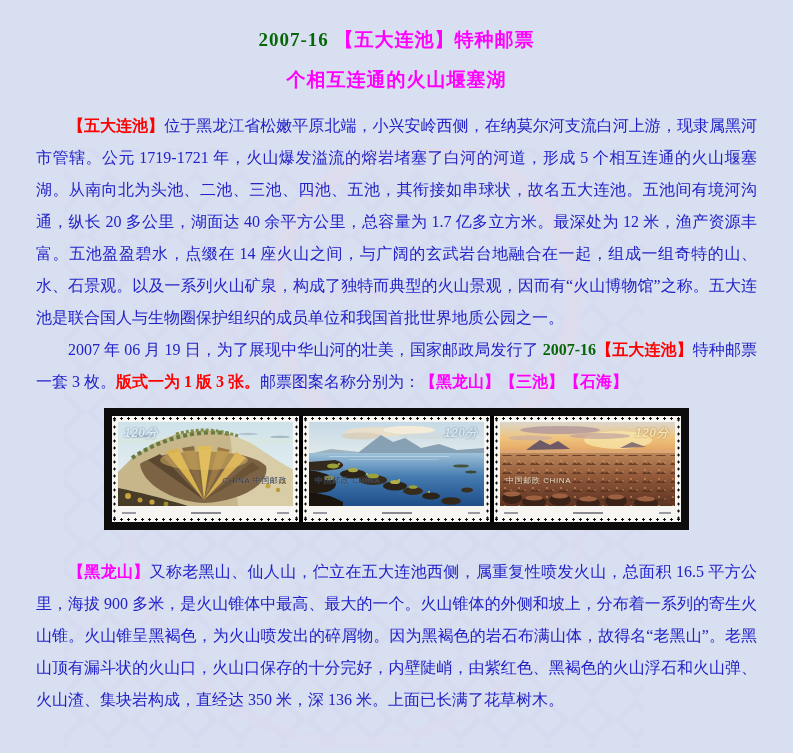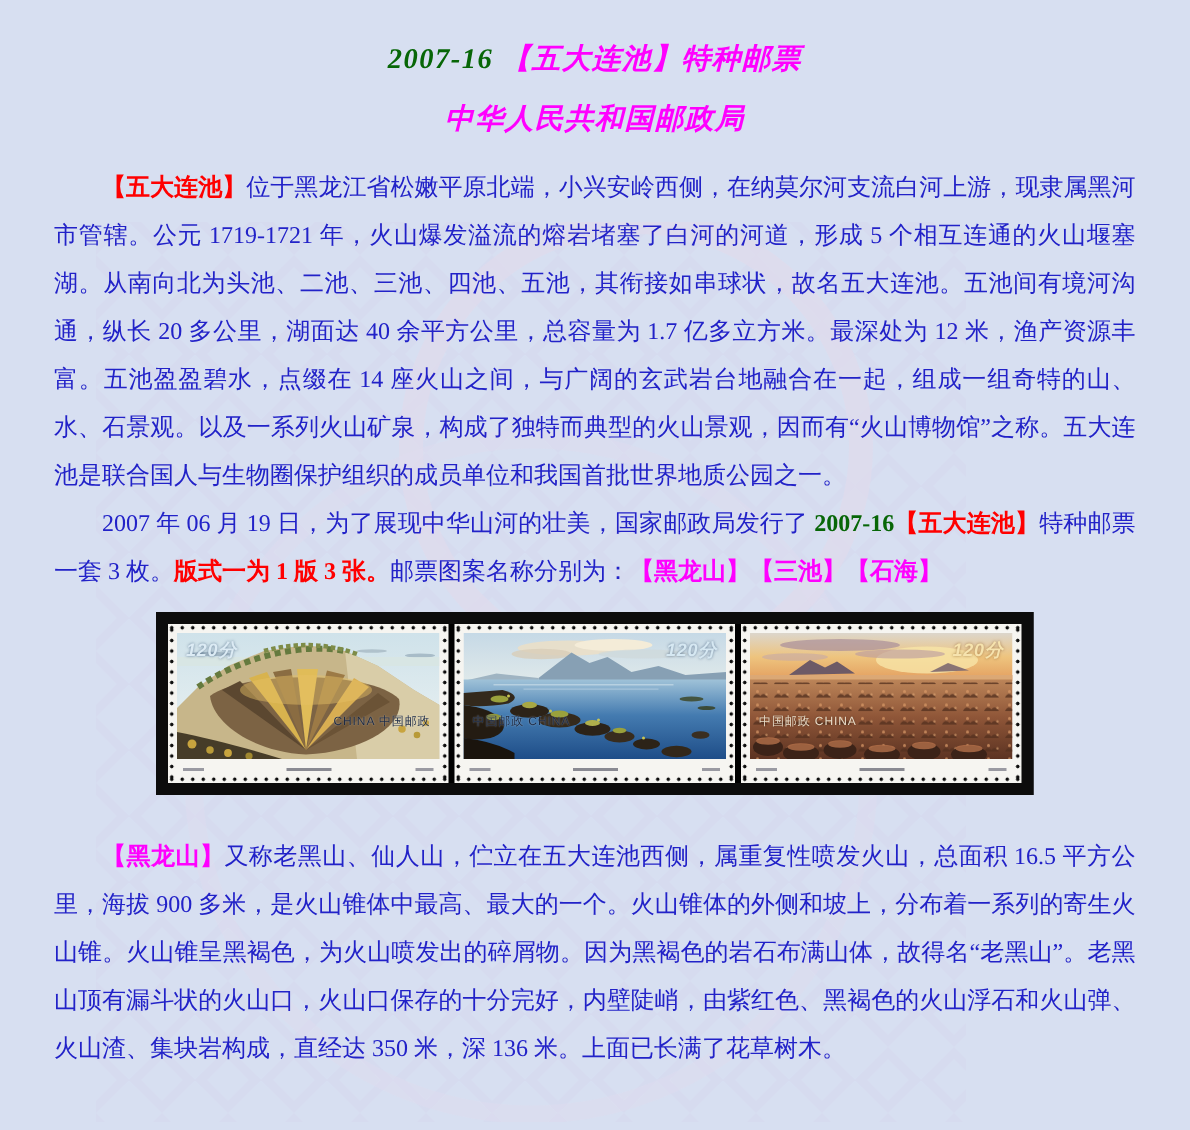--- a/index.html
+++ b/index.html
@@ -3,21 +3,21 @@
 <meta charset="utf-8">
 <style>
   html,body{margin:0;padding:0;}
   body{width:793px;height:753px;overflow:hidden;background:#d7dff1;}
   .page{position:relative;width:793px;height:753px;background:#d7dff1;
         font-family:"Liberation Serif","DejaVu Serif",serif;overflow:hidden;}
   .watermark{position:absolute;left:64px;top:148px;opacity:.42;pointer-events:none;z-index:0;}
   .layer{position:relative;z-index:1;}
 
   
-  .titles{padding-top:30px;text-align:center;font-style:italic;}
+  .titles{padding-top:30px;text-align:center;}
   .title-line{font-size:19px;line-height:19px;font-weight:bold;margin:0 0 21px 0;letter-spacing:1px;}
   .c-green{color:#076607;}
   .c-magenta{color:#ff00ff;}
   .c-red{color:#ff0000;}
 
   
   .content{padding:0 36px;}
   p.para{margin:0;font-size:16px;line-height:32px;text-align:justify;
          text-indent:2em;color:#2222c8;}
   p.para.first{}
@@ -70,21 +70,21 @@
     <circle cx="360" cy="150" r="150" fill="none" stroke="#f2d3e2" stroke-width="16" opacity="0.55"></circle>
     <circle cx="290" cy="370" r="225" fill="none" stroke="#ecd6e8" stroke-width="12" opacity="0.38"></circle>
   </svg>
 
   <div class="layer">
     <header class="titles">
       <div class="title-line">
         <span class="c-green">2007-16</span>
         <span class="c-magenta">【五大连池】特种邮票</span>
       </div>
-      <div class="title-line c-magenta">中华人民共和国邮政局</div>
+      <div class="title-line c-magenta">个相互连通的火山堰塞湖</div>
     </header>
 
     <main class="content">
 
       <p class="para first"><span class="lead c-red">【五大连池】</span><span>位于黑龙江省松嫩平原北端，小兴安岭西侧，在纳莫尔河支流白河上游，现隶属黑河市管辖。公元 1719-1721 年，火山爆发溢流的熔岩堵塞了白河的河道，形成 5 个相互连通的火山堰塞湖。从南向北为头池、二池、三池、四池、五池，其衔接如串球状，故名五大连池。五池间有境河沟通，纵长 20 多公里，湖面达 40 余平方公里，总容量为 1.7 亿多立方米。最深处为 12 米，渔产资源丰富。五池盈盈碧水，点缀在 14 座火山之间，与广阔的玄武岩台地融合在一起，组成一组奇特的山、水、石景观。以及一系列火山矿泉，构成了独特而典型的火山景观，因而有“火山博物馆”之称。五大连池是联合国人与生物圈保护组织的成员单位和我国首批世界地质公园之一。</span></p>
 
       <p class="para"><span>2007 年 06 月 19 日，为了展现中华山河的壮美，国家邮政局发行了 </span><b class="seg c-green">2007-16</b><b class="seg c-red">【五大连池】</b><span>特种邮票一套 3 枚。</span><b class="seg c-red">版式一为 1 版 3 张。</b><span>邮票图案名称分别为：</span><b class="seg c-magenta">【黑龙山】【三池】【石海】</b></p>
 
       <figure class="sheet">
 

